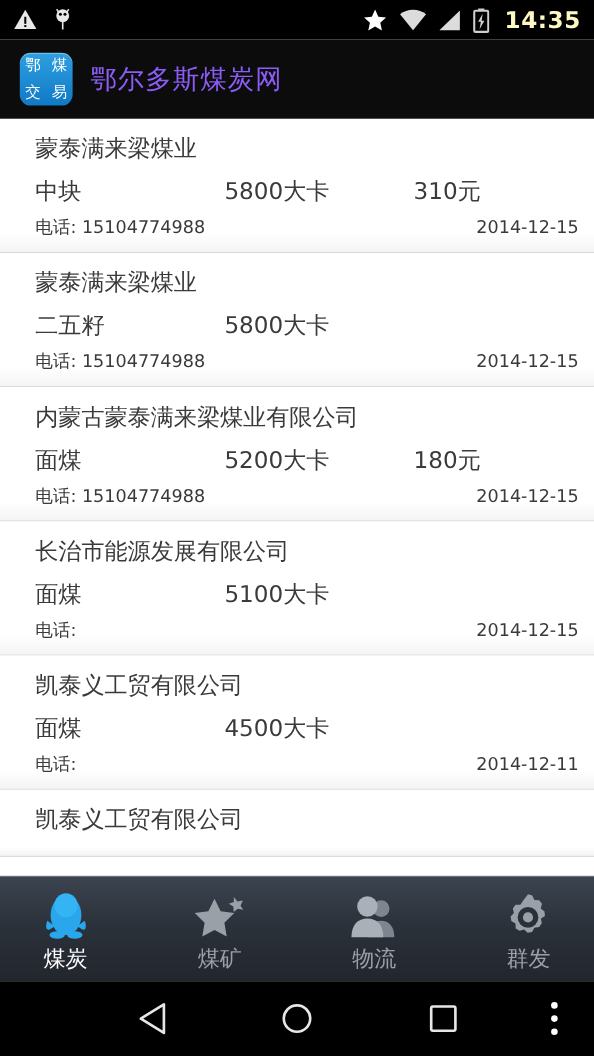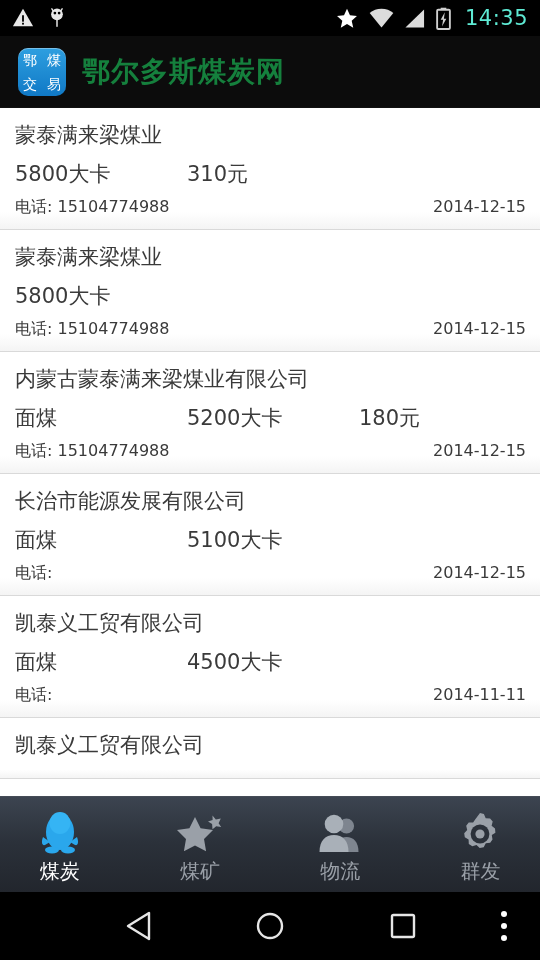--- a/index.html
+++ b/index.html
@@ -22,23 +22,24 @@
     height: 36px;
     background: #000;
     display: flex;
     align-items: center;
     padding: 0 12px;
     flex: 0 0 auto;
   }
   .sb-left { display: flex; align-items: center; gap: 14px; }
   .sb-right { margin-left: auto; display: flex; align-items: center; gap: 10px; }
   .sb-time {
-    color: #5eead4; font-size: 21px; letter-spacing: .5px;
+    color: #fef9c3; font-size: 21px; letter-spacing: .5px;
     font-family: "DejaVu Sans", "Liberation Sans", sans-serif;
     margin-left: 4px;
+    font-weight: bold;
   }
   .sb-icon { display: block; }
 
   
   .appbar {
     height: 72px;
     background: #0c0c0c;
     display: flex;
     align-items: center;
     padding-left: 18px;
@@ -56,36 +57,36 @@
     flex: 0 0 auto;
     box-shadow: inset 0 1px 0 rgba(255,255,255,.35);
   }
   .app-icon span {
     color: #fff;
     font-size: 14px;
     line-height: 1;
     font-family: "DejaVu Sans", "Liberation Sans", sans-serif;
   }
   .app-title {
-    color: #15803d;
-    font-size: 28px;
+    color: #8b5cf6;
+    font-size: 24px;
     margin-left: 16px;
     letter-spacing: 1px;
-    font-weight: bold;
+    font-weight: normal;
   }
 
   
   .list {
     flex: 1 1 auto;
     background: #fff;
     overflow: hidden;
     position: relative;
   }
   .item {
-    padding: 12px 14px 10px 15px;
+    padding: 12px 14px 10px 32px;
     border-bottom: 1px solid #d9d9d9;
     background: linear-gradient(180deg, #ffffff 0%, #ffffff 86%, #f4f4f4 100%);
   }
   .item-company {
     font-size: 21px;
     color: #3a3a3a;
     line-height: 1.5;
     padding-bottom: 6px;
   }
   .item-spec {
@@ -203,32 +204,34 @@
       <span>易</span>
     </div>
     <div class="app-title">鄂尔多斯煤炭网</div>
   </div>
 
   <div class="list">
 
     <div class="item">
       <div class="item-company">蒙泰满来梁煤业</div>
       <div class="item-spec">
+        <span class="spec-type">中块</span>
         <span class="spec-cal">5800大卡</span>
         <span class="spec-price">310元</span>
       </div>
       <div class="item-foot">
         <span>电话: 15104774988</span>
         <span class="item-date">2014-12-15</span>
       </div>
     </div>
 
     <div class="item">
       <div class="item-company">蒙泰满来梁煤业</div>
       <div class="item-spec">
+        <span class="spec-type">二五籽</span>
         <span class="spec-cal">5800大卡</span>
       </div>
       <div class="item-foot">
         <span>电话: 15104774988</span>
         <span class="item-date">2014-12-15</span>
       </div>
     </div>
 
     <div class="item">
       <div class="item-company">内蒙古蒙泰满来梁煤业有限公司</div>
@@ -256,21 +259,21 @@
     </div>
 
     <div class="item">
       <div class="item-company">凯泰义工贸有限公司</div>
       <div class="item-spec">
         <span class="spec-type">面煤</span>
         <span class="spec-cal">4500大卡</span>
       </div>
       <div class="item-foot">
         <span>电话:</span>
-        <span class="item-date">2014-11-11</span>
+        <span class="item-date">2014-12-11</span>
       </div>
     </div>
 
     <div class="item">
       <div class="item-company">凯泰义工贸有限公司</div>
     </div>
 
   </div>
 
   <div class="tabbar">

